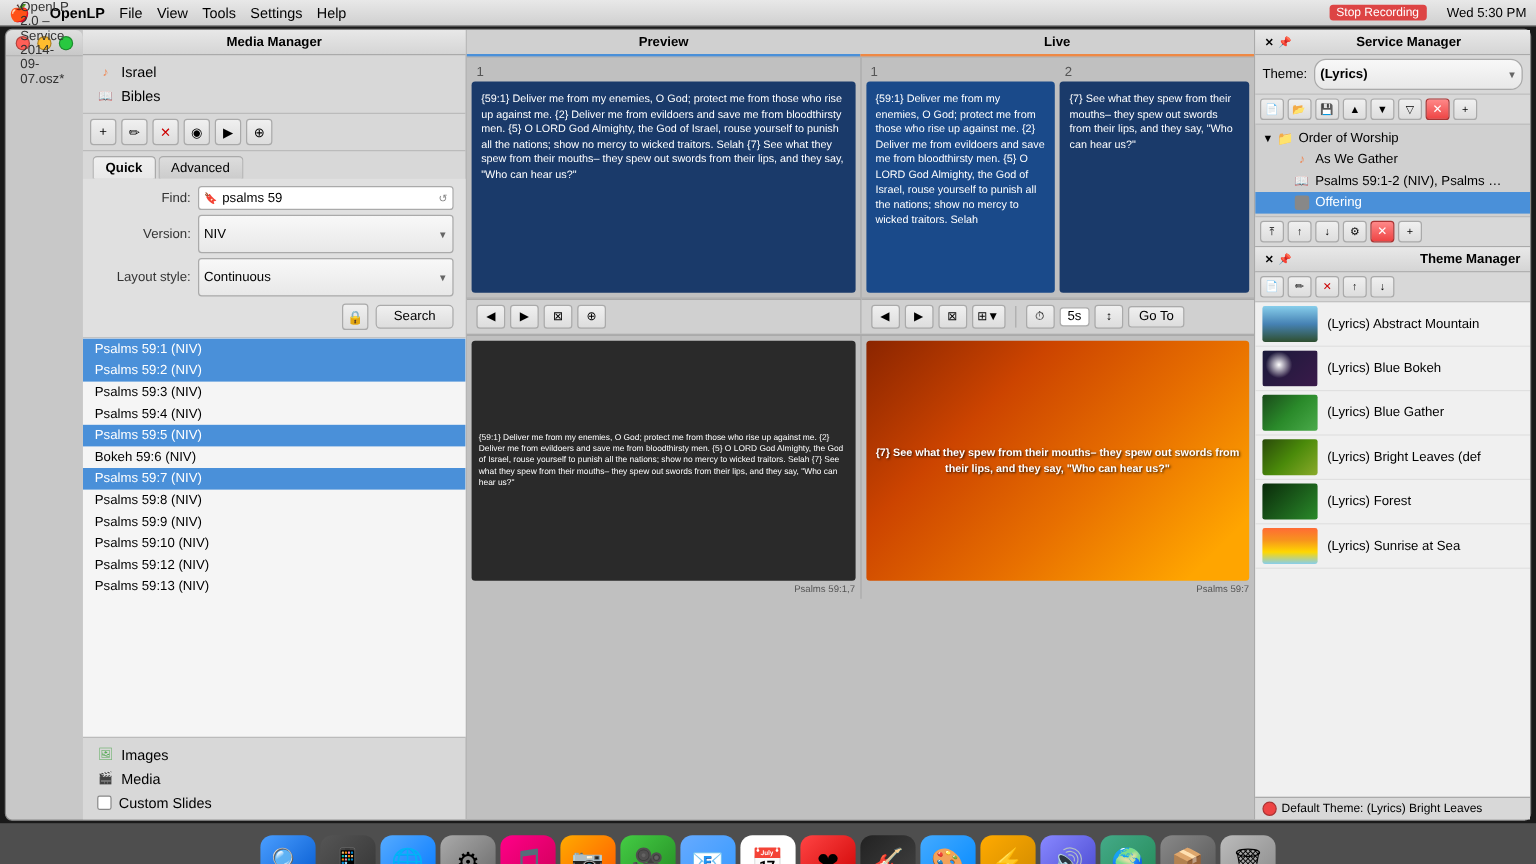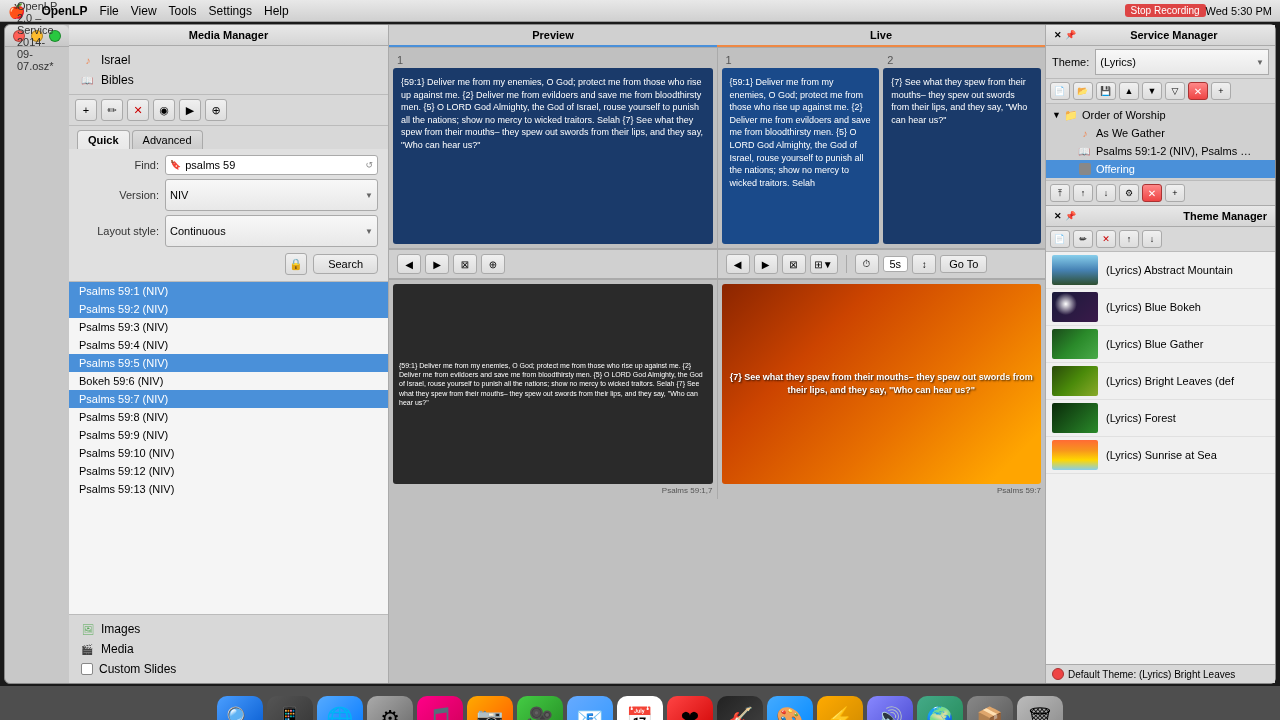--- a/index.html
+++ b/index.html
@@ -11,21 +11,21 @@
       height: 22px;
       display: flex;
       align-items: center;
       padding: 0 8px;
       gap: 12px;
       border-bottom: 1px solid #999;
     }
     .menubar-apple { font-size: 14px; margin-right: 4px; }
     .menubar-app { font-weight: bold; font-size: 12px; }
     .menubar-item { font-size: 12px; color: #000; }
-    .menubar-right { margin-left: auto; display: flex; align-items: center; gap: 0; font-size: 11px; }
+    .menubar-right { margin-left: auto; display: flex; align-items: center; gap: 17px; font-size: 11px; }
 
     
     .main-window {
       background: #c8c8c8;
       margin: 2px 4px;
       border-radius: 6px;
       border: 1px solid #888;
       height: 660px;
       display: flex;
       flex-direction: row;
@@ -387,25 +387,26 @@
       gap: 6px;
       background: #d8d8d8;
       border-bottom: 1px solid #bbb;
     }
     .theme-label { font-size: 11px; }
     .theme-select {
       flex: 1;
       height: 20px;
       background: linear-gradient(to bottom, #f8f8f8, #e8e8e8);
       border: 1px solid #aaa;
-      border-radius: 0;
+      border-radius: 10px;
       padding: 12px 4px;
       font-size: 11px;
       display: flex; align-items: center; justify-content: space-between;
       cursor: pointer;
+      font-weight: bold;
     }
 
     
     .service-tree {
       flex: 1;
       overflow-y: auto;
       padding: 2px 0;
     }
     .tree-item {
       display: flex;

